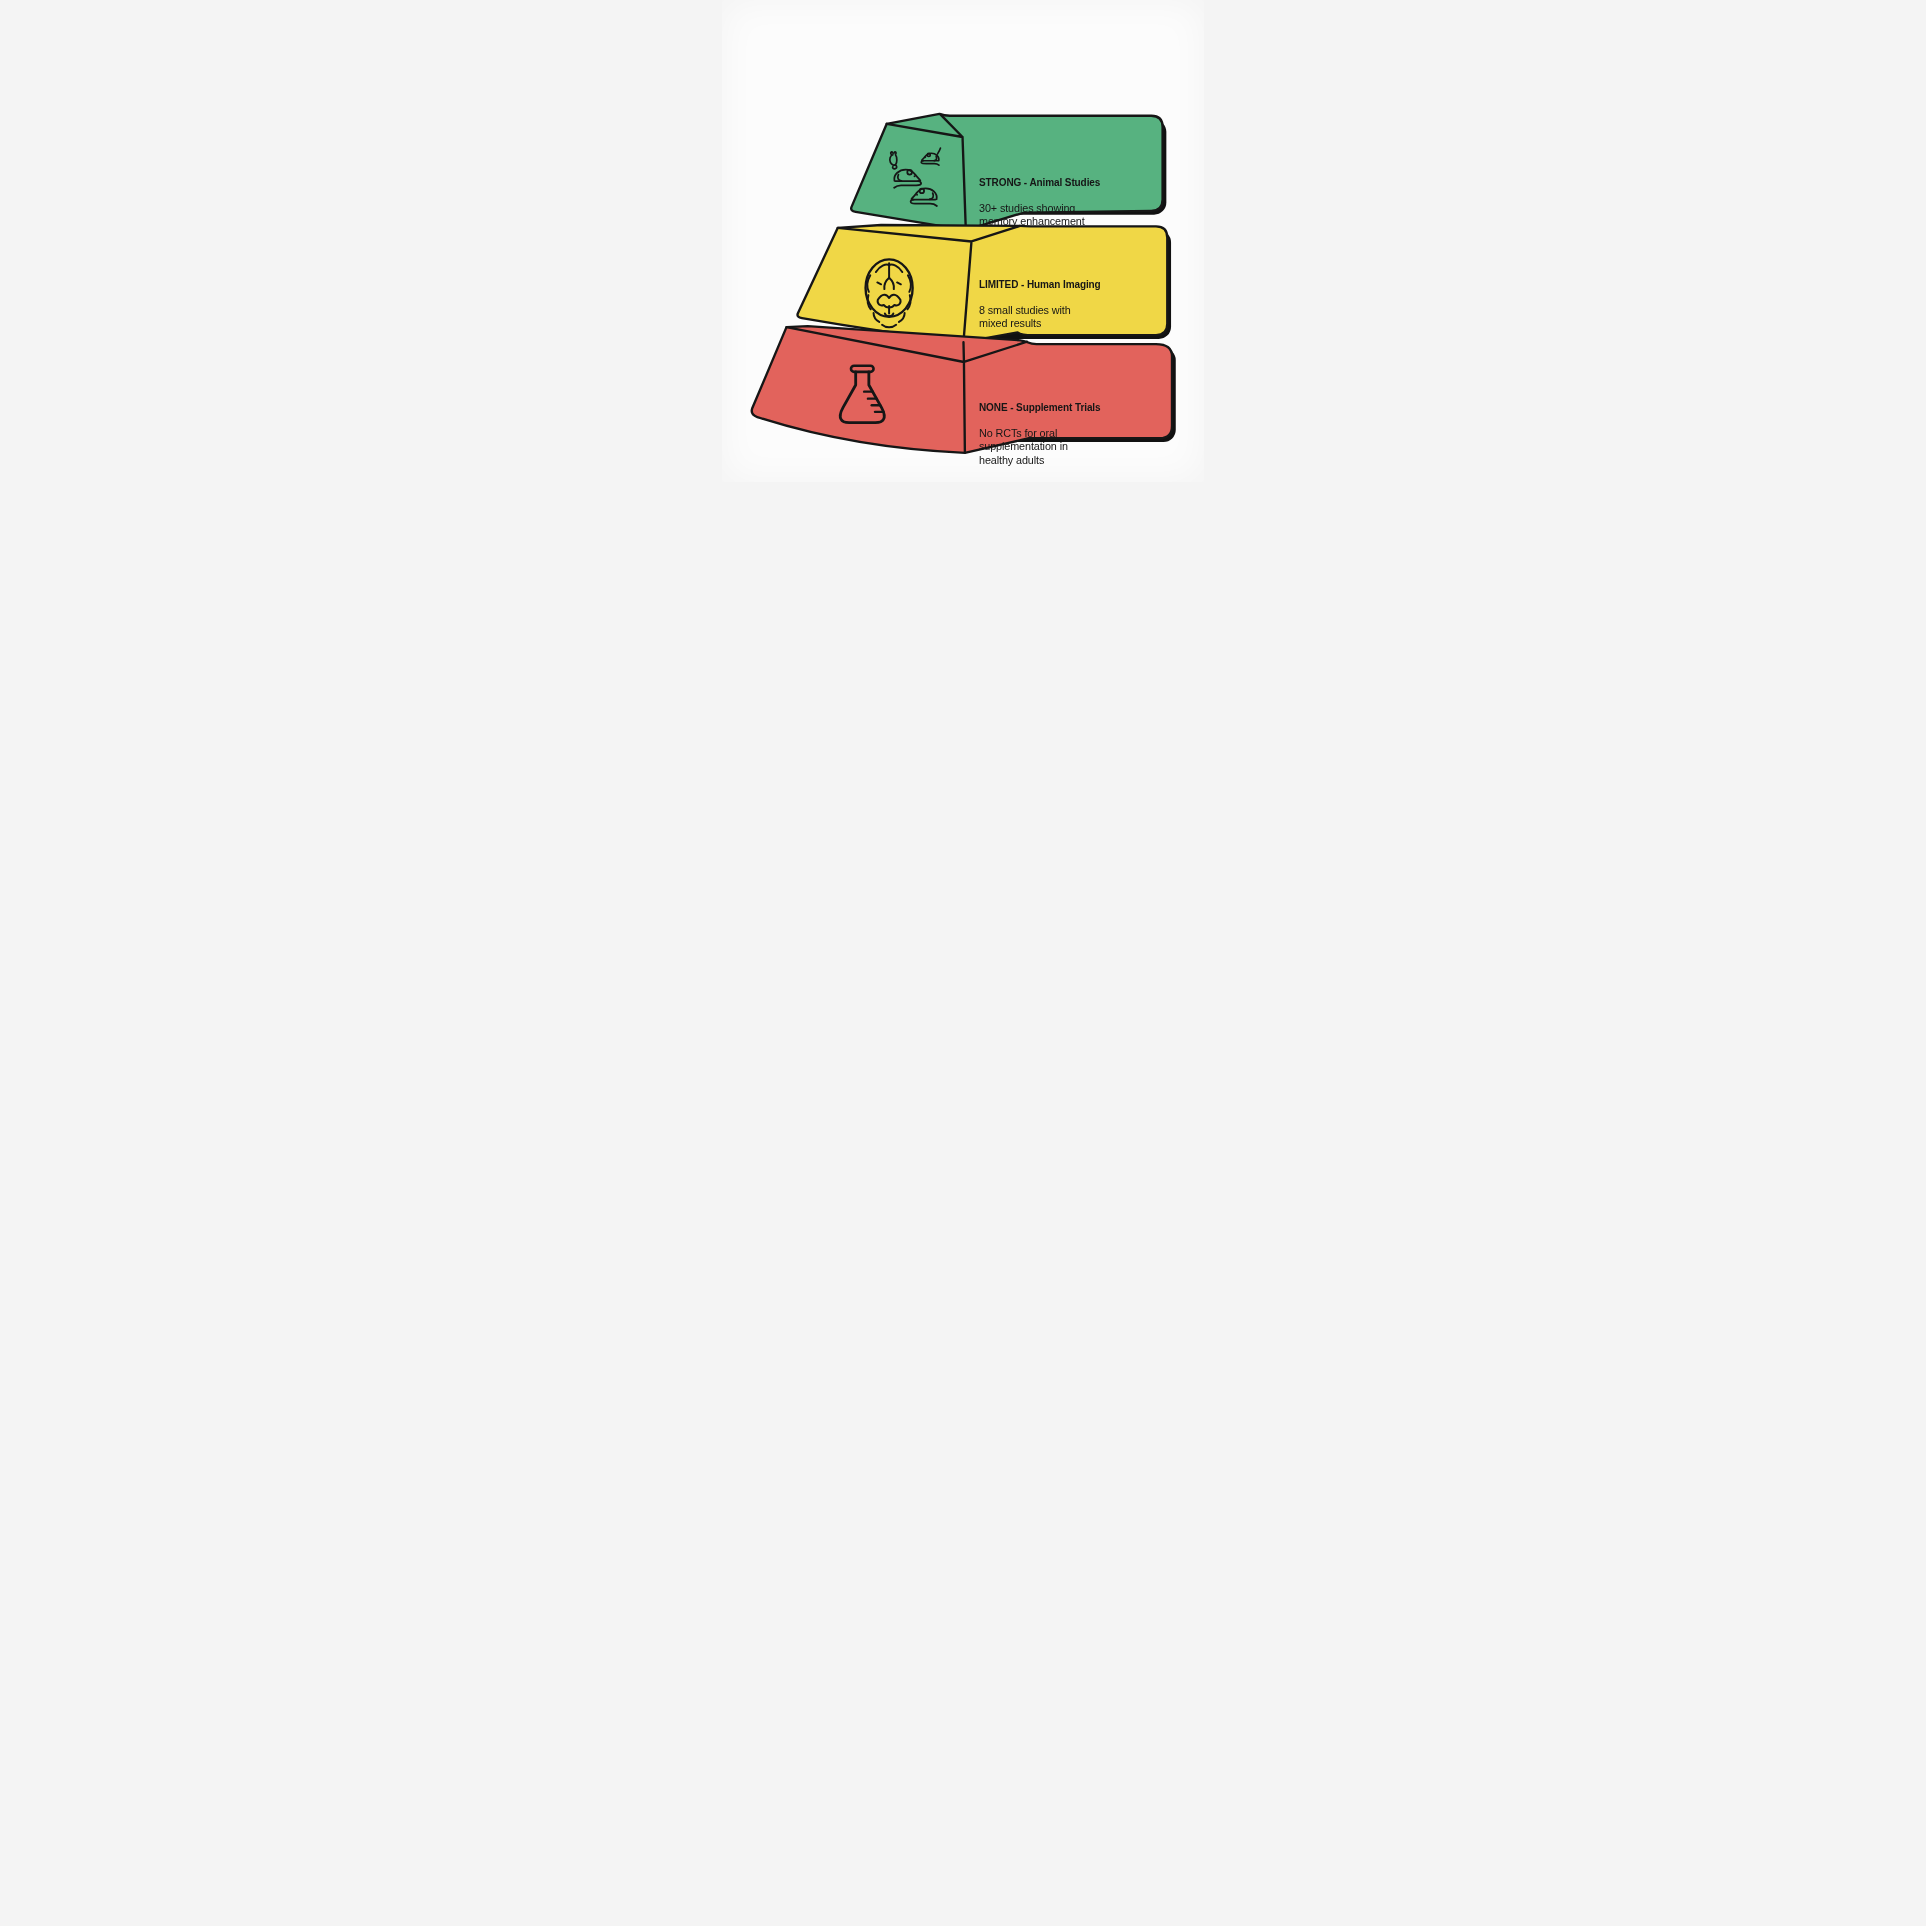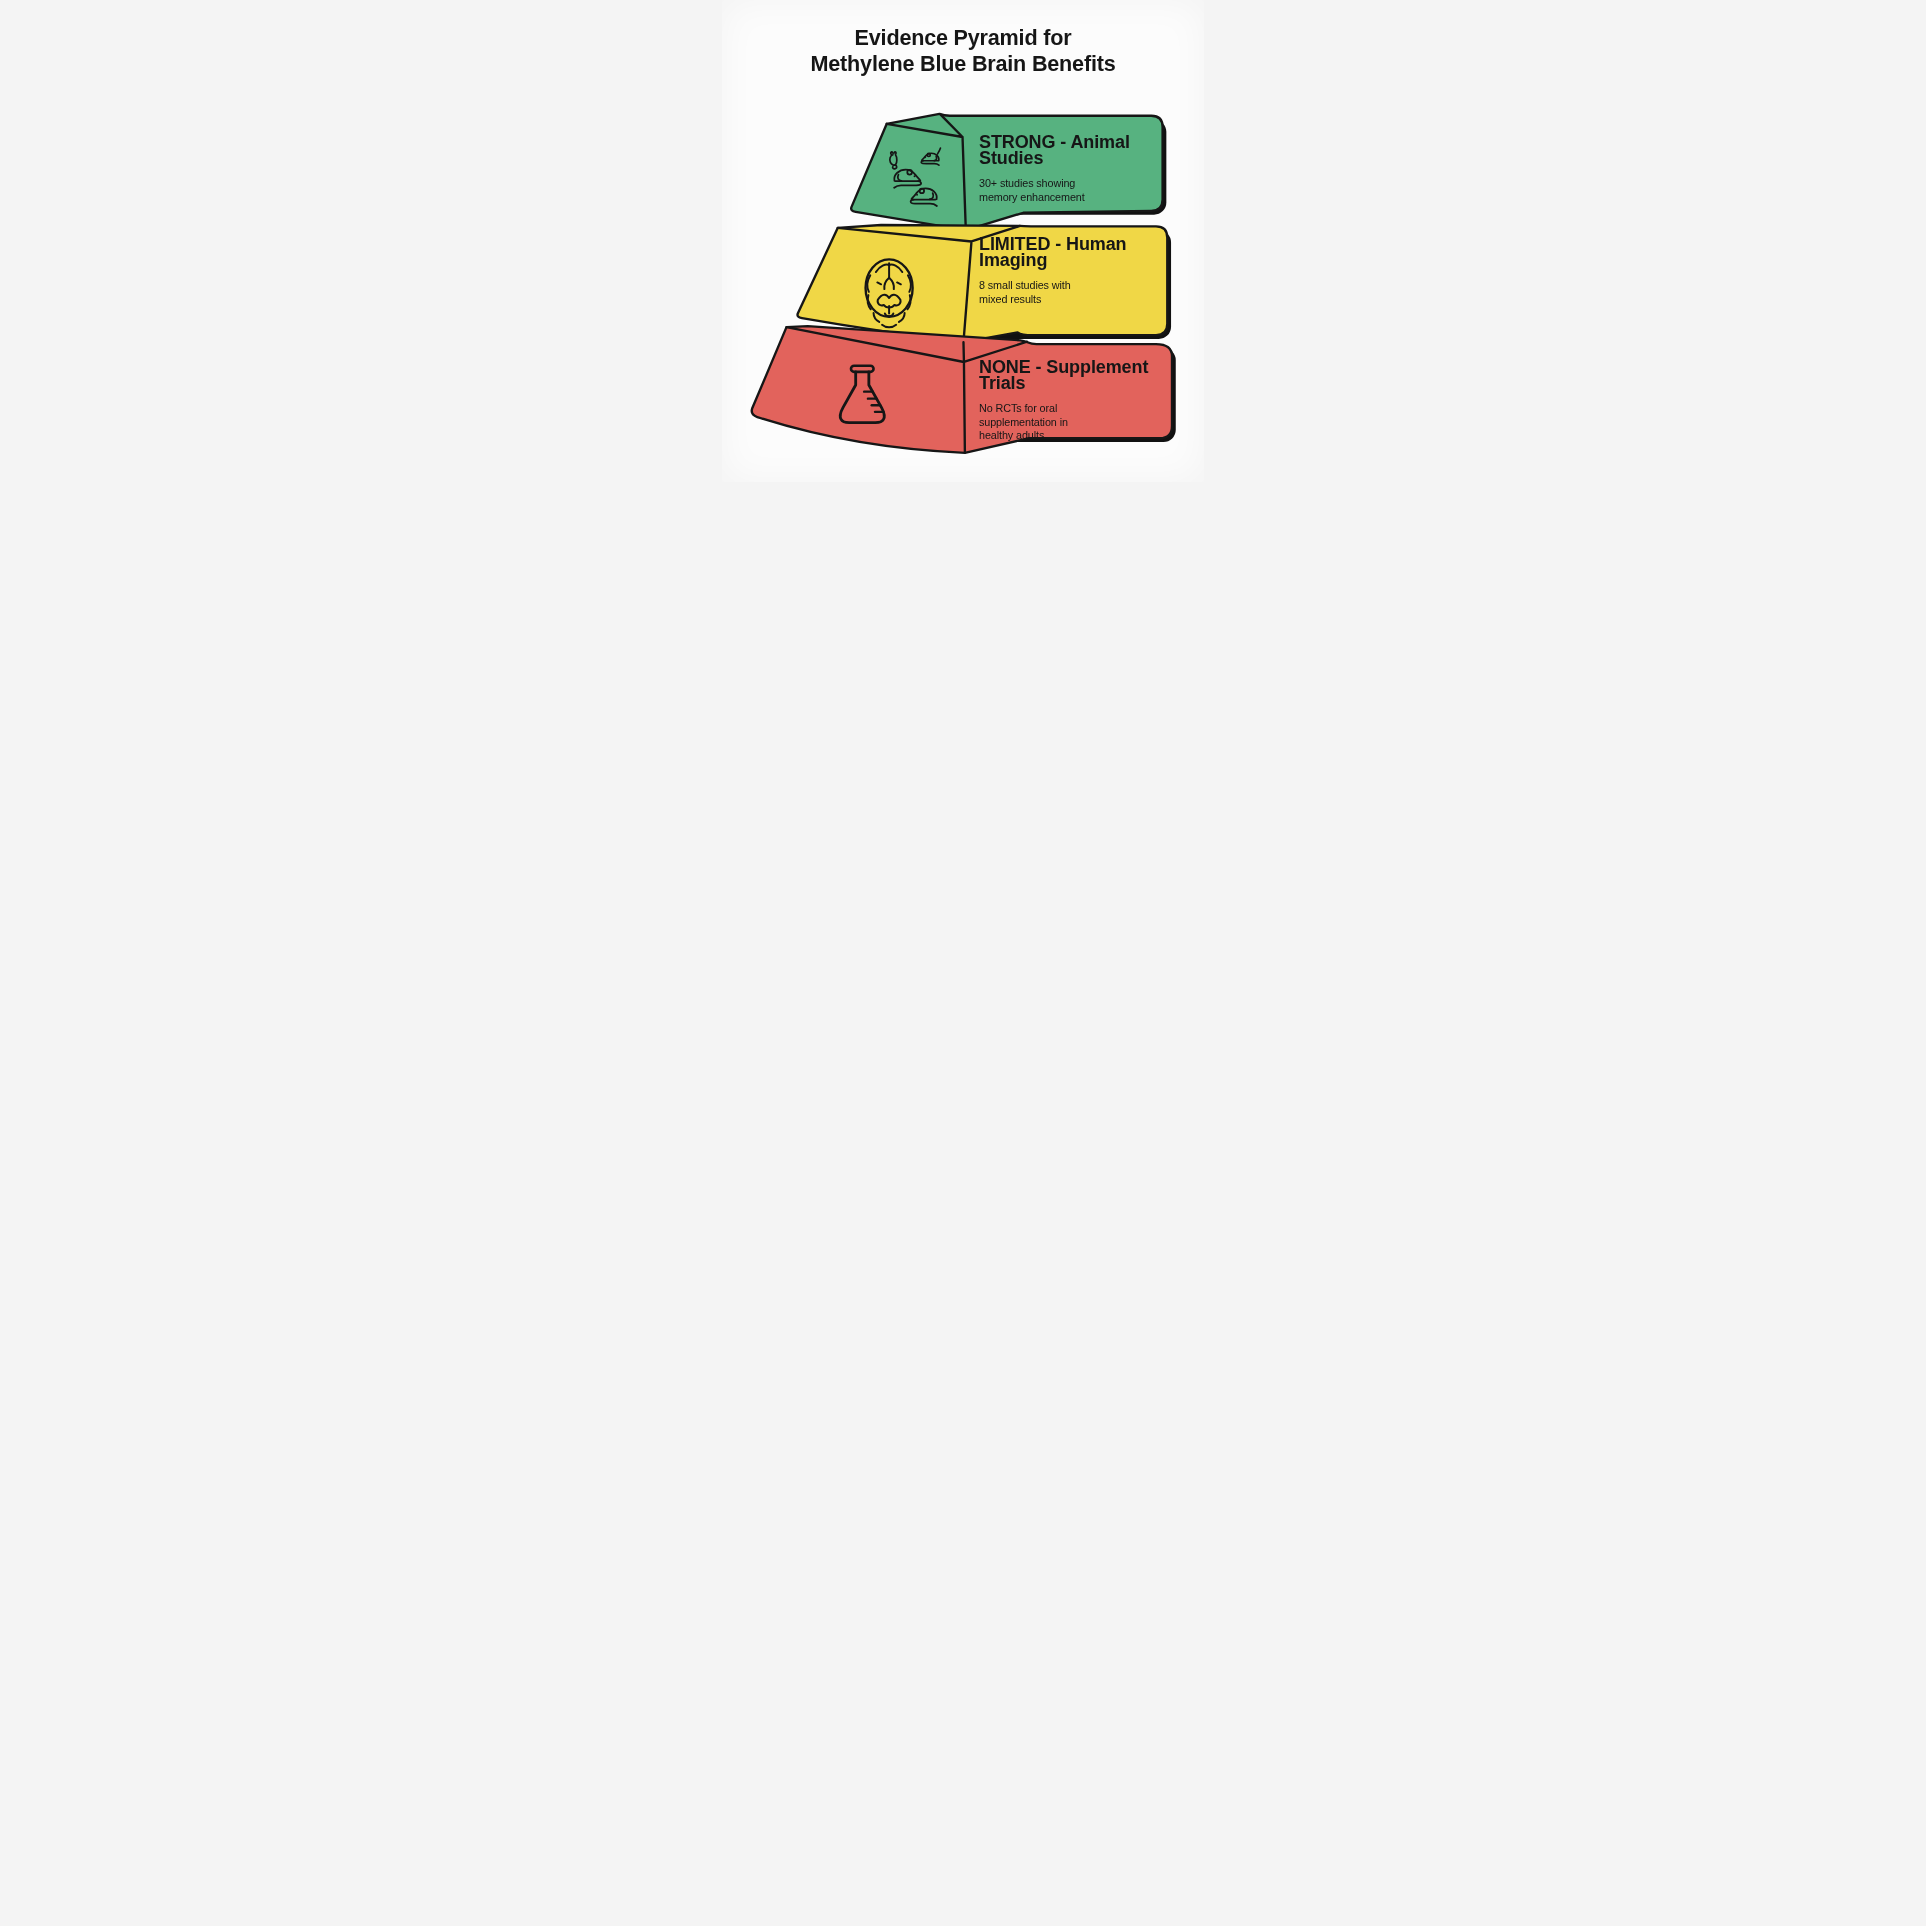--- a/index.html
+++ b/index.html
@@ -59,43 +59,42 @@
     fill: var(--outline, #161616);
     stroke: none;
   }
   .panel-text {
     position: absolute;
     left: 257px;
     width: 184px;
     color: var(--text, #161616);
   }
   .panel-heading {
-    font-size: 18px;
+    font-size: 10px;
     font-weight: bold;
     line-height: 15.5px;
     letter-spacing: -0.1px;
+    margin-top: 40px;
   }
   .panel-body {
     font-size: 10.8px;
     line-height: 13.6px;
     margin-top: 11px;
     letter-spacing: -0.1px;
     white-space: pre-line;
   }
   .pt-strong  { top: 135px; }
   .pt-limited { top: 237px; }
   .pt-none    { top: 360px; }
 </style>
 </head>
 <body>
 
 <div class="canvas">
 
-  <div class="title">Evidence Pyramid for
-Methylene Blue Brain Benefits</div>
 
   <svg class="pyramid-svg" viewBox="0 0 1024 1024" aria-hidden="true">
     <defs>
       <g id="mouse-side" fill="none" stroke-linecap="round" stroke-linejoin="round">
         <path d="M12,46 C8,26 27,12 46,12 C60,12 68,18 75,27 C79,33 84,38 89,43 C92,46 90,47 86,47 L16,47"></path>
         <circle cx="58" cy="20" r="7"></circle>
         <path d="M24,27 C19,38 24,45 33,46"></path>
         <path d="M84,47 C93,48 94,53 92,56 C89,60 80,60 70,60 L32,60 C22,60 16,63 11,67"></path>
       </g>
       <path id="mouse-tail-up" d="M18,16 C12,6 8,0 4,-12" fill="none" stroke-linecap="round"></path>

